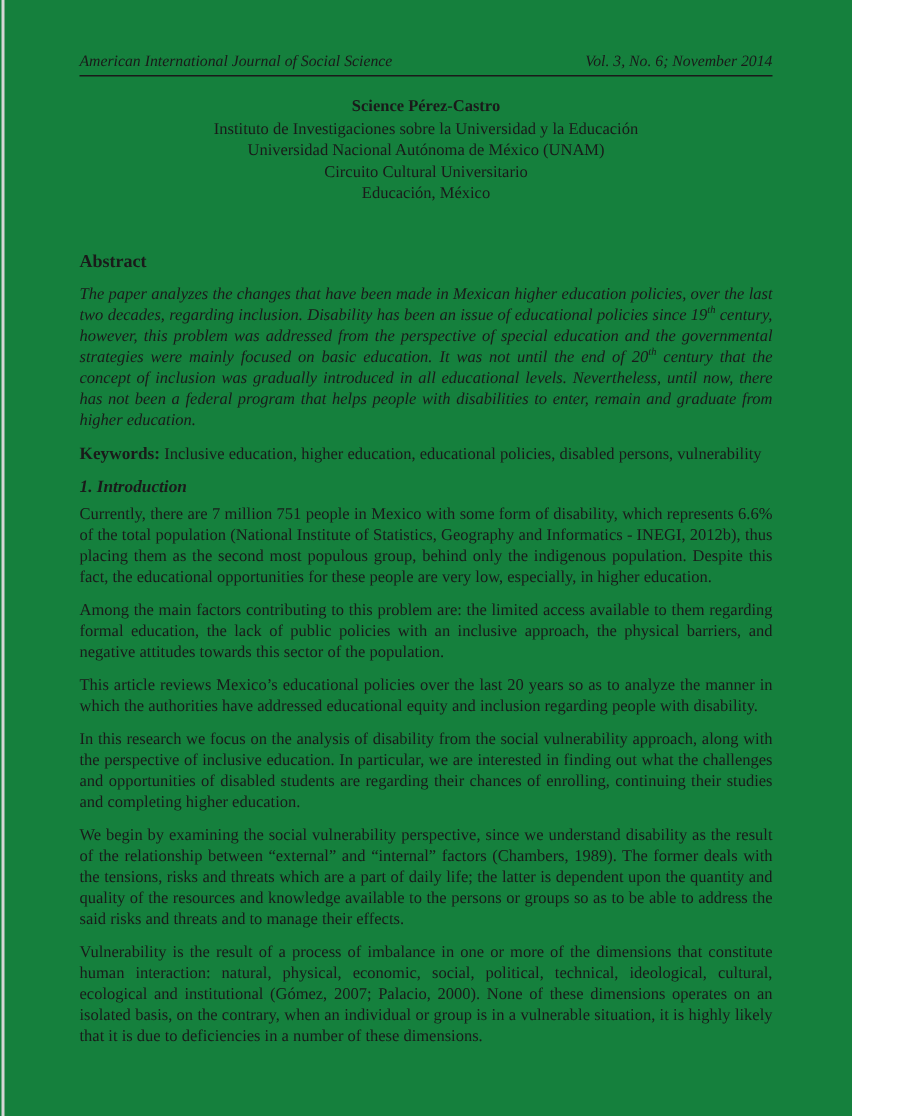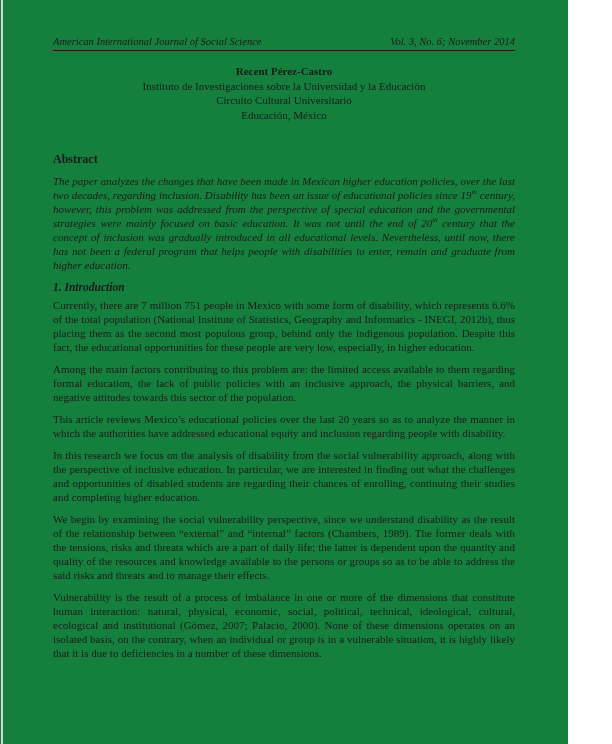--- a/index.html
+++ b/index.html
@@ -89,29 +89,31 @@
   <div class="page-edge"></div>
   <div class="content">
 
     <div class="journal-header">
       <span>American International Journal of Social Science</span>
       <span>Vol. 3, No. 6; November 2014</span>
     </div>
 
 
     <div class="author-block">
-      <div class="author-name">Recent Pérez-Castro</div>
+      <div class="author-name">Science Pérez-Castro</div>
       <div>Instituto de Investigaciones sobre la Universidad y la Educación</div>
+      <div>Universidad Nacional Autónoma de México (UNAM)</div>
       <div>Circuito Cultural Universitario</div>
       <div>Educación, México</div>
     </div>
 
     <div class="abstract-heading">Abstract</div>
     <p class="abstract-body"><span>The paper analyzes the changes that have been made in Mexican higher education policies, over the last two decades, regarding inclusion. Disability has been an issue of educational policies since 19</span><sup>th</sup><span> century, however, this problem was addressed from the perspective of special education and the governmental strategies were mainly focused on basic education. It was not until the end of 20</span><sup>th</sup><span> century that the concept of inclusion was gradually introduced in all educational levels. Nevertheless, until now, there has not been a federal program that helps people with disabilities to enter, remain and graduate from higher education.</span></p>
 
+    <p class="keywords-line"><span class="keywords-label">Keywords:</span><span> Inclusive education, higher education, educational policies, disabled persons, vulnerability</span></p>
 
     <div class="section-heading">1. Introduction</div>
     <p class="para">Currently, there are 7 million 751 people in Mexico with some form of disability, which represents 6.6% of the total population (National Institute of Statistics, Geography and Informatics - INEGI, 2012b), thus placing them as the second most populous group, behind only the indigenous population. Despite this fact, the educational opportunities for these people are very low, especially, in higher education.</p>
     <p class="para">Among the main factors contributing to this problem are: the limited access available to them regarding formal education, the lack of public policies with an inclusive approach, the physical barriers, and negative attitudes towards this sector of the population.</p>
     <p class="para">This article reviews Mexico’s educational policies over the last 20 years so as to analyze the manner in which the authorities have addressed educational equity and inclusion regarding people with disability.</p>
 
     <p class="para">In this research we focus on the analysis of disability from the social vulnerability approach, along with the perspective of inclusive education. In particular, we are interested in finding out what the challenges and opportunities of disabled students are regarding their chances of enrolling, continuing their studies and completing higher education.</p>
     <p class="para">We begin by examining the social vulnerability perspective, since we understand disability as the result of the relationship between “external” and “internal” factors (Chambers, 1989). The former deals with the tensions, risks and threats which are a part of daily life; the latter is dependent upon the quantity and quality of the resources and knowledge available to the persons or groups so as to be able to address the said risks and threats and to manage their effects.</p>
     <p class="para">Vulnerability is the result of a process of imbalance in one or more of the dimensions that constitute human interaction: natural, physical, economic, social, political, technical, ideological, cultural, ecological and institutional (Gómez, 2007; Palacio, 2000). None of these dimensions operates on an isolated basis, on the contrary, when an individual or group is in a vulnerable situation, it is highly likely that it is due to deficiencies in a number of these dimensions.</p>
 

